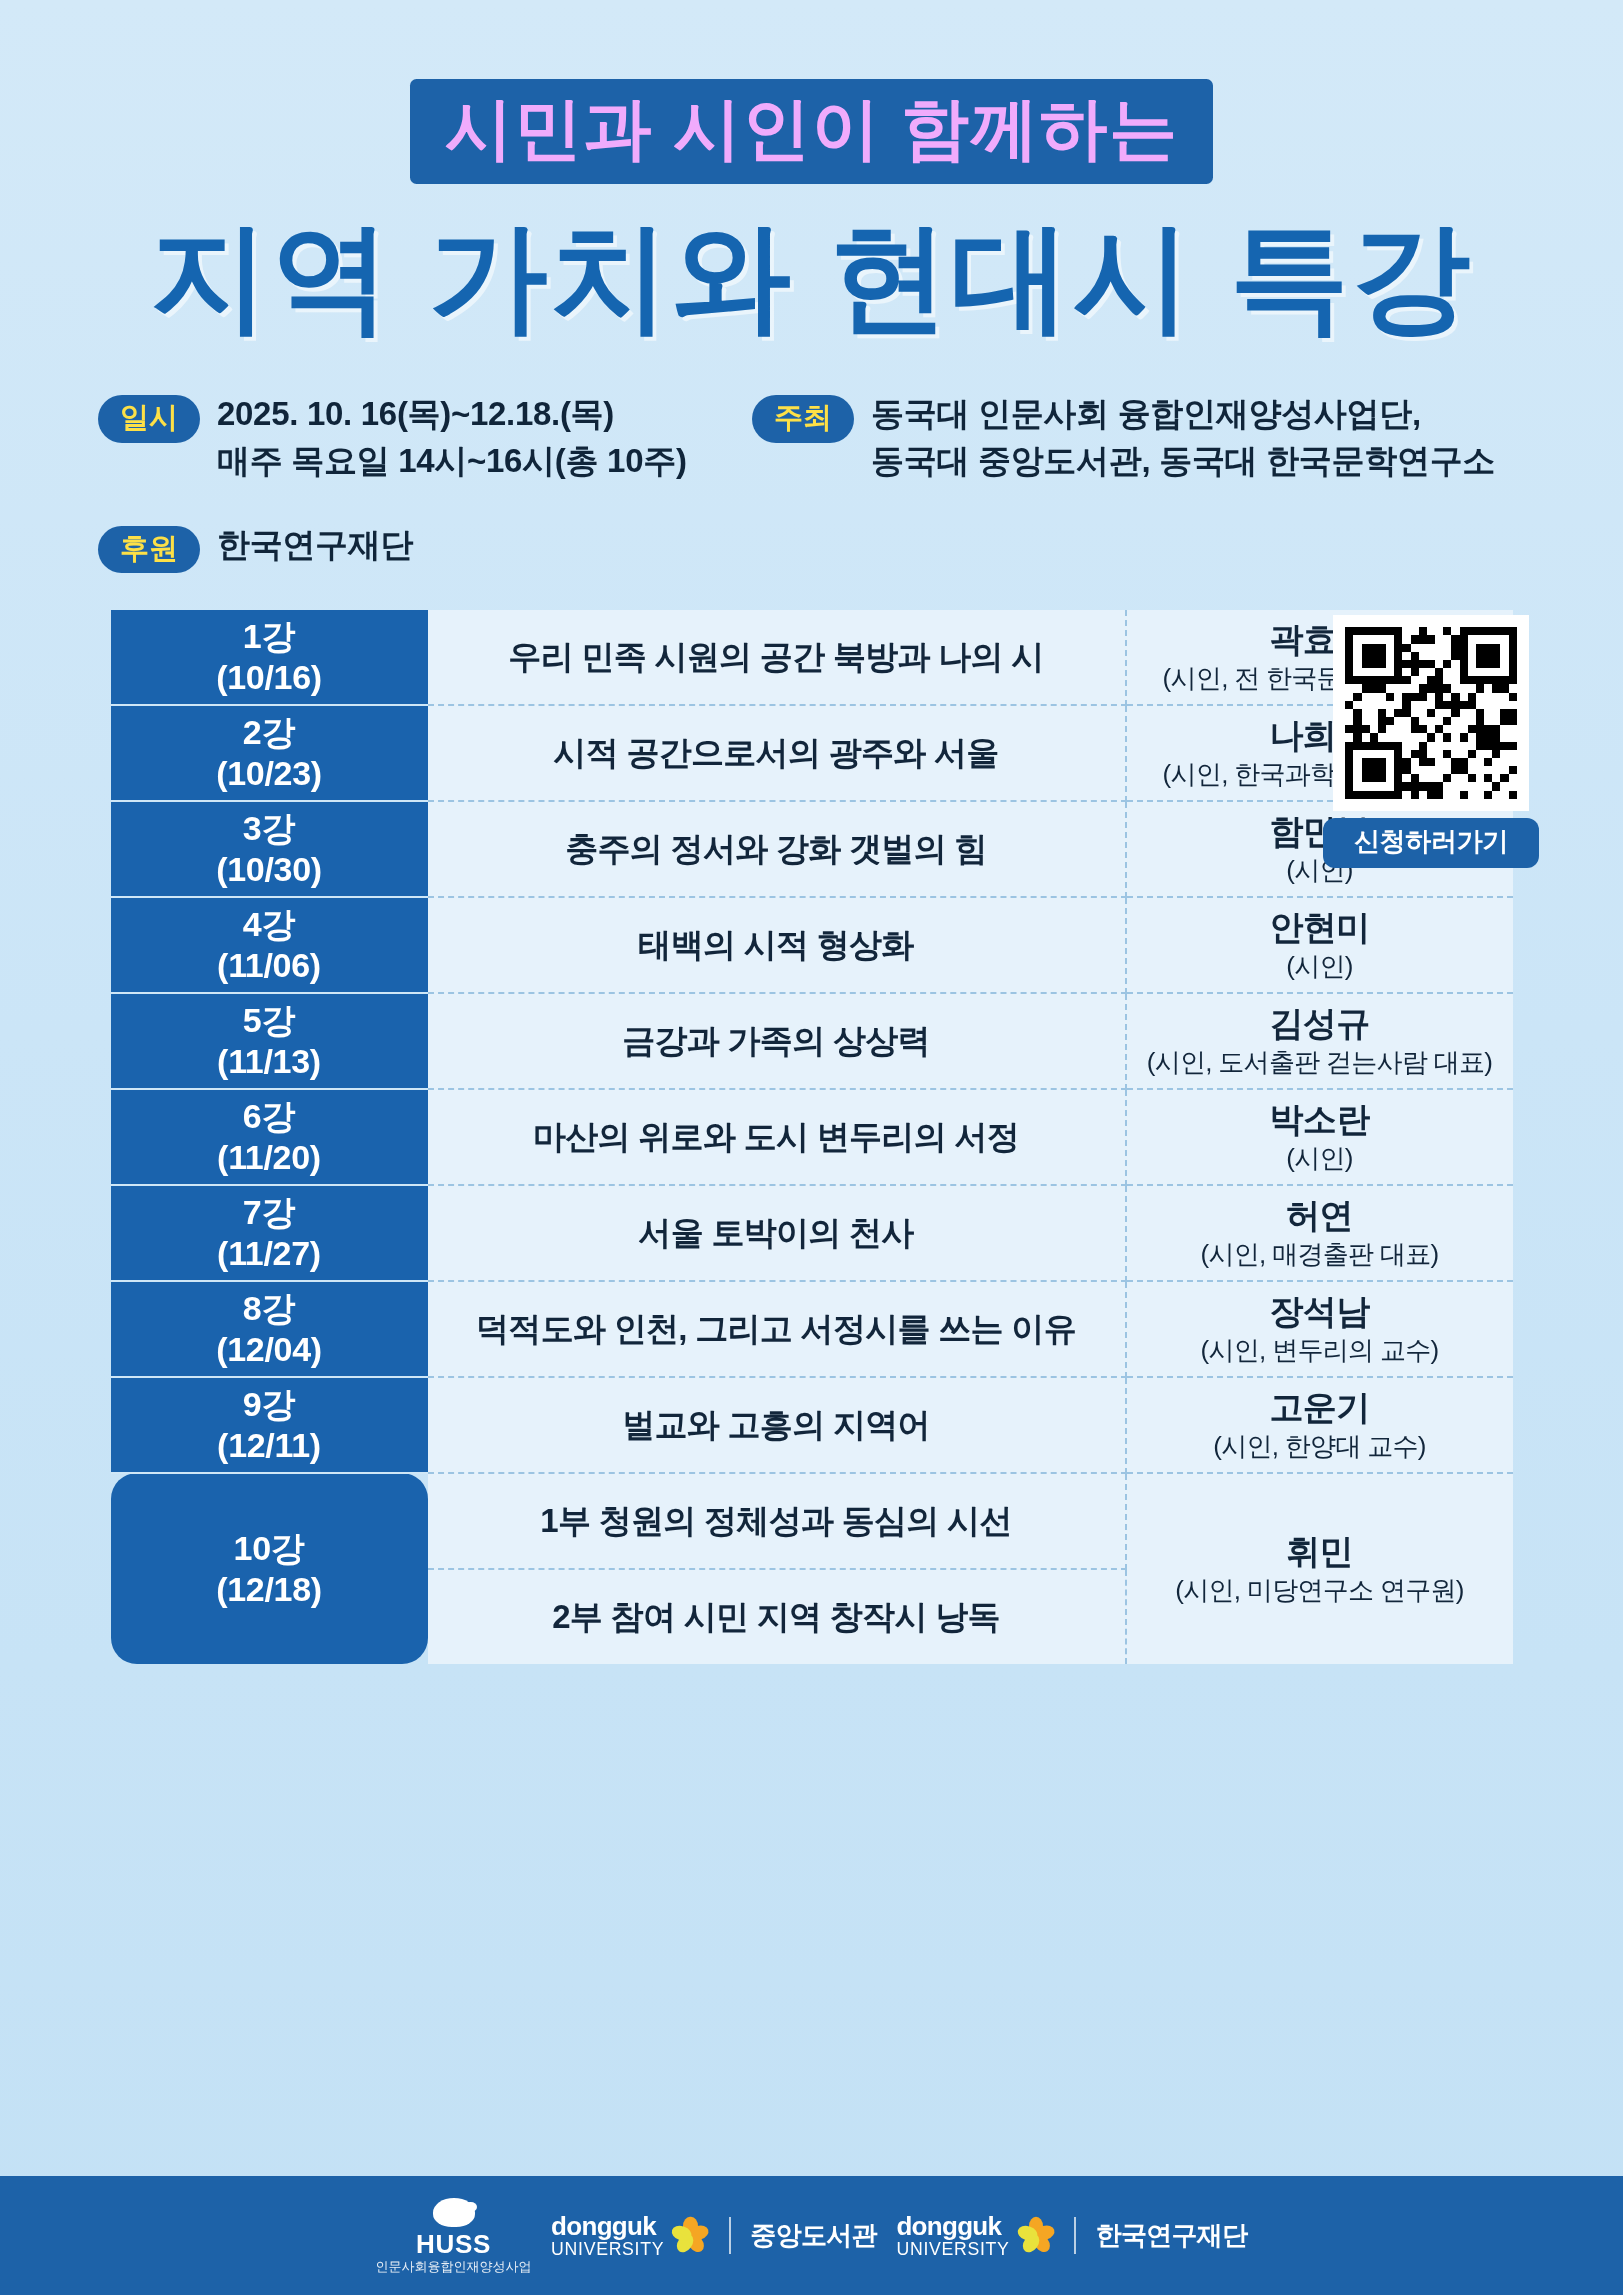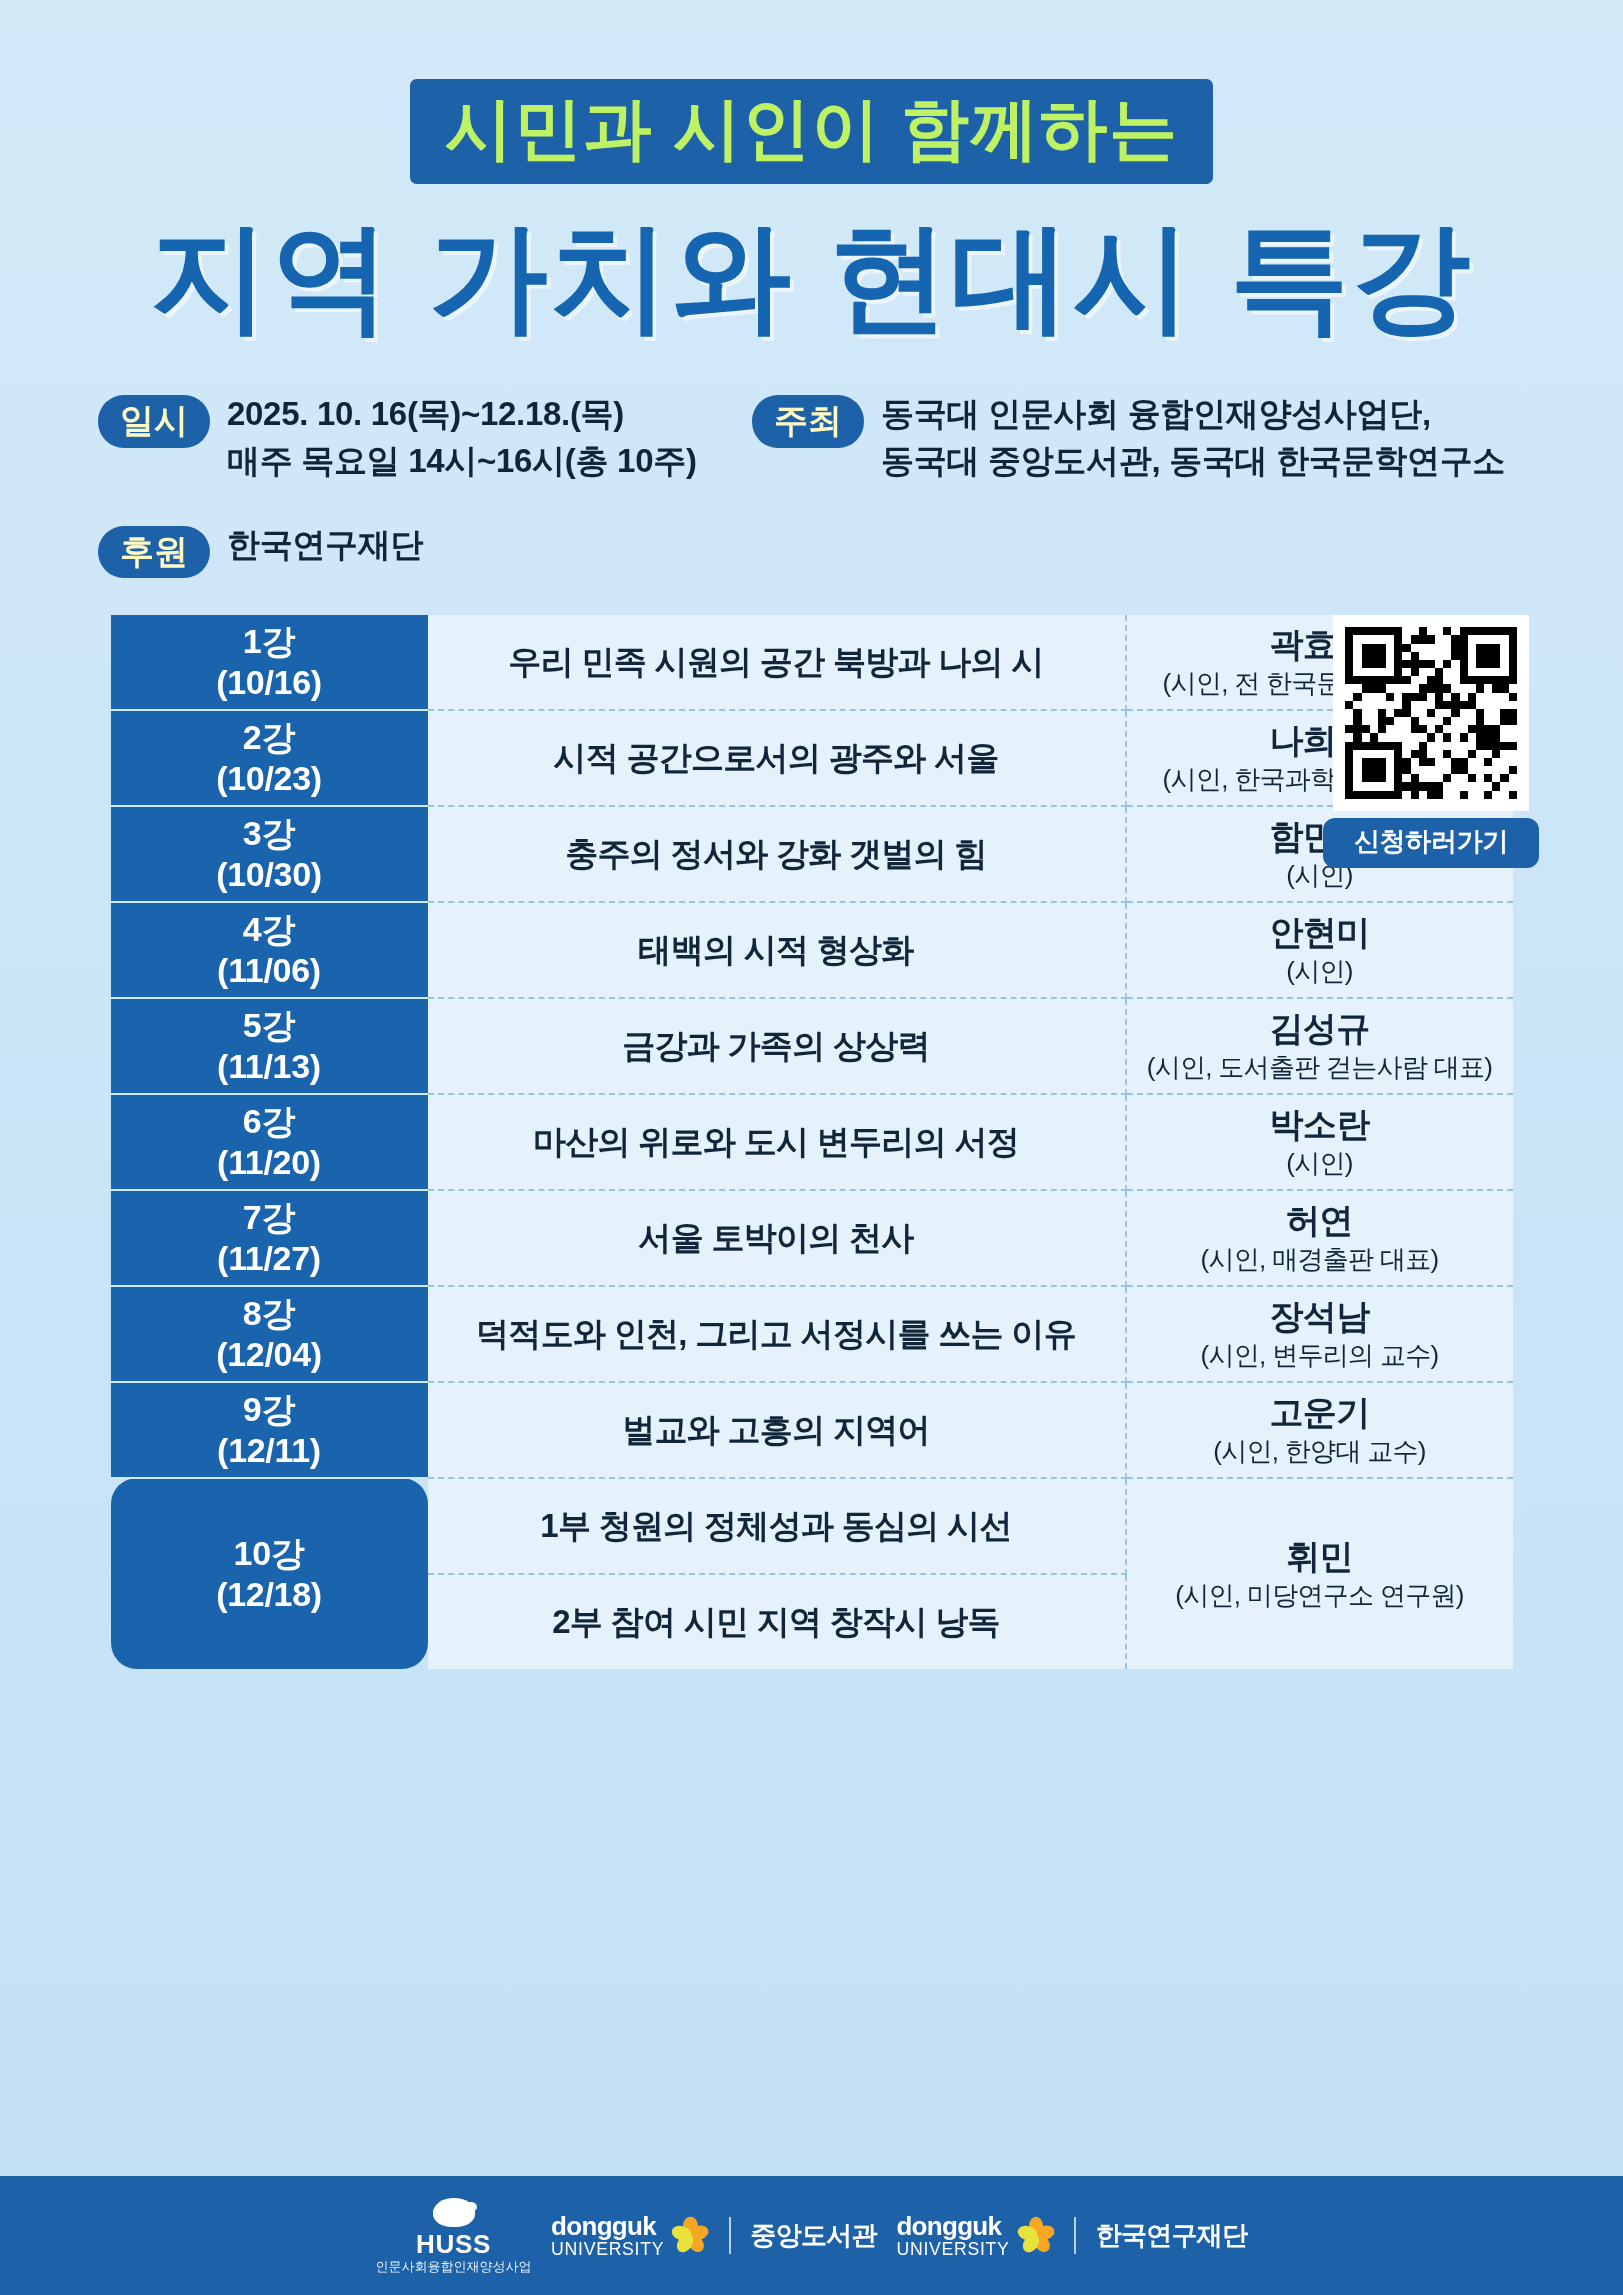--- a/index.html
+++ b/index.html
@@ -23,21 +23,21 @@
   }
 
   
   .header {
     padding-top: 79px;
     text-align: center;
   }
   .ribbon {
     display: inline-block;
     background: #1d62a8;
-    color: #bef264;
+    color: #f0abfc;
     font-size: 68px;
     font-weight: bold;
     letter-spacing: 1.3px;
     padding: 14.4px 35px 19.6px 35px;
     border-radius: 6.5px;
     line-height: 1.05;
   }
   .main-title {
     margin-top: 31px;
     color: #1565b0;
@@ -61,22 +61,22 @@
     margin-bottom: 37px;
   }
   .info-col {
     display: flex;
     align-items: flex-start;
   }
   .info-col.left { width: 654px; flex: 0 0 654px; }
   .info-col.right { flex: 1; }
   .pill {
     background: #1d62a8;
-    color: #fef9c3;
-    font-size: 34px;
+    color: #fde047;
+    font-size: 29px;
     font-weight: bold;
     border-radius: 26px;
     padding: 7.9px 22px 10.5px 22px;
     line-height: 1;
     white-space: nowrap;
     flex: 0 0 auto;
     margin-top: 3.9px;
   }
   .info-text {
     margin-left: 17px;

